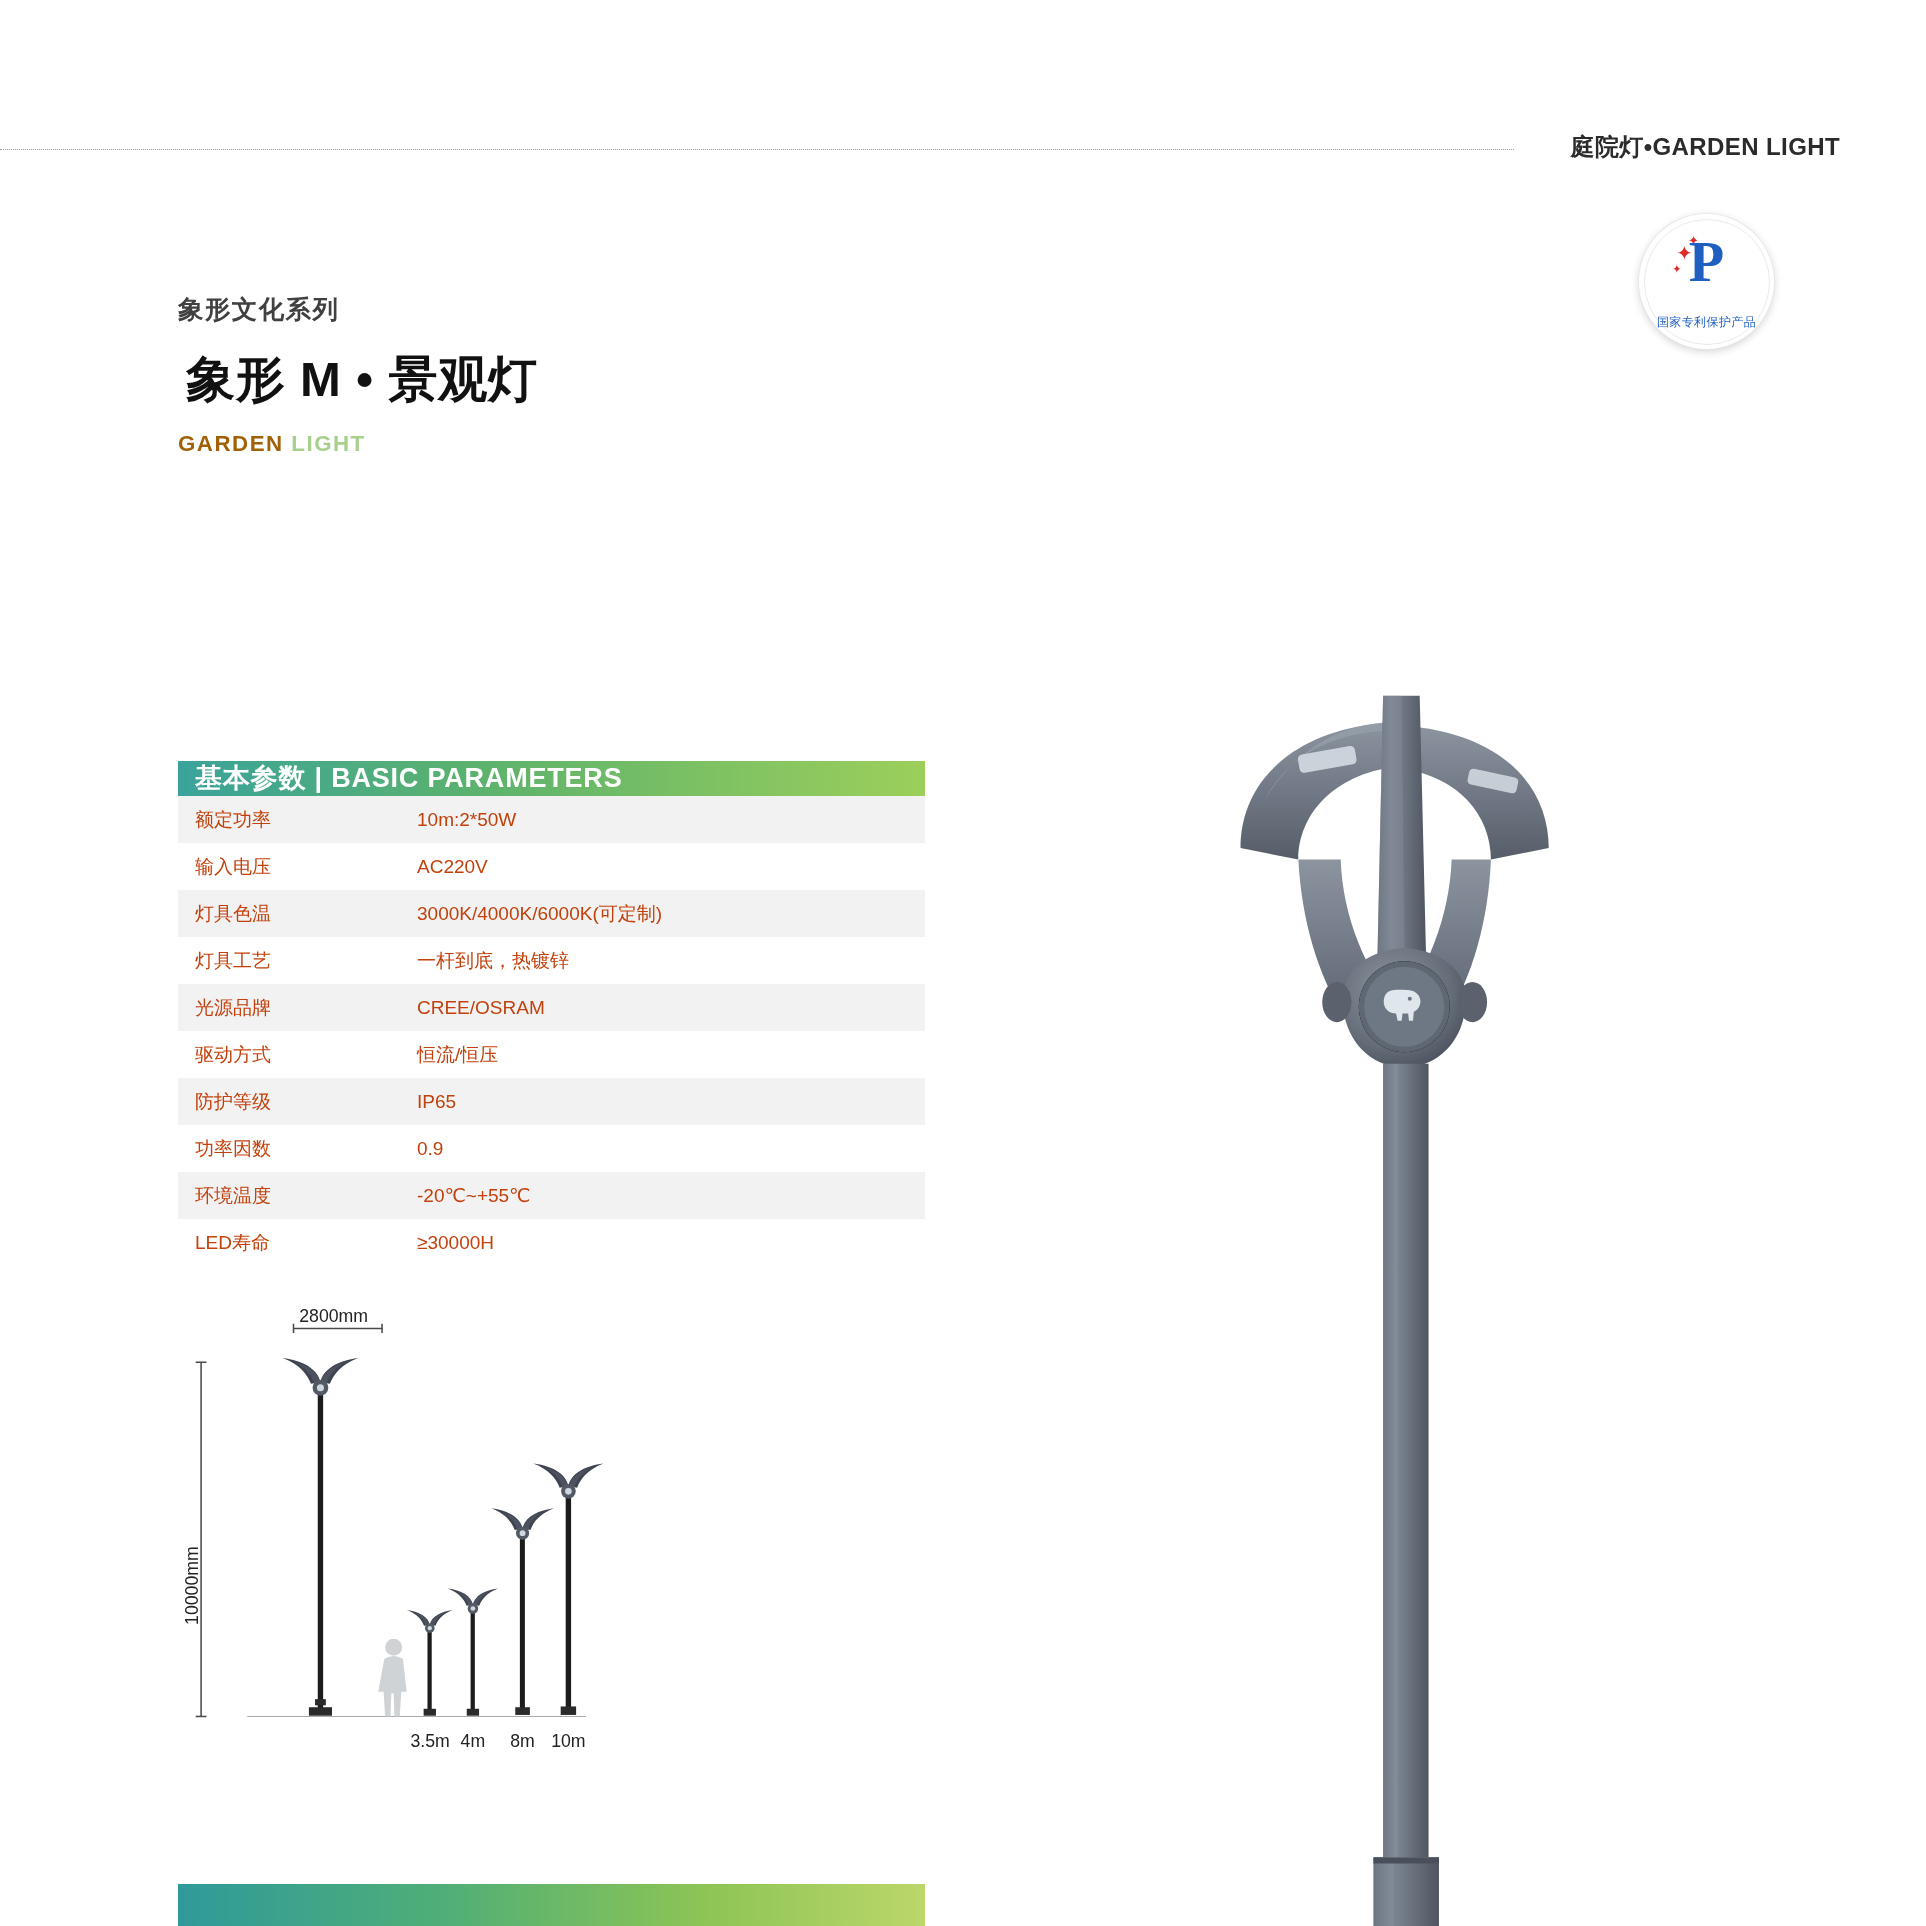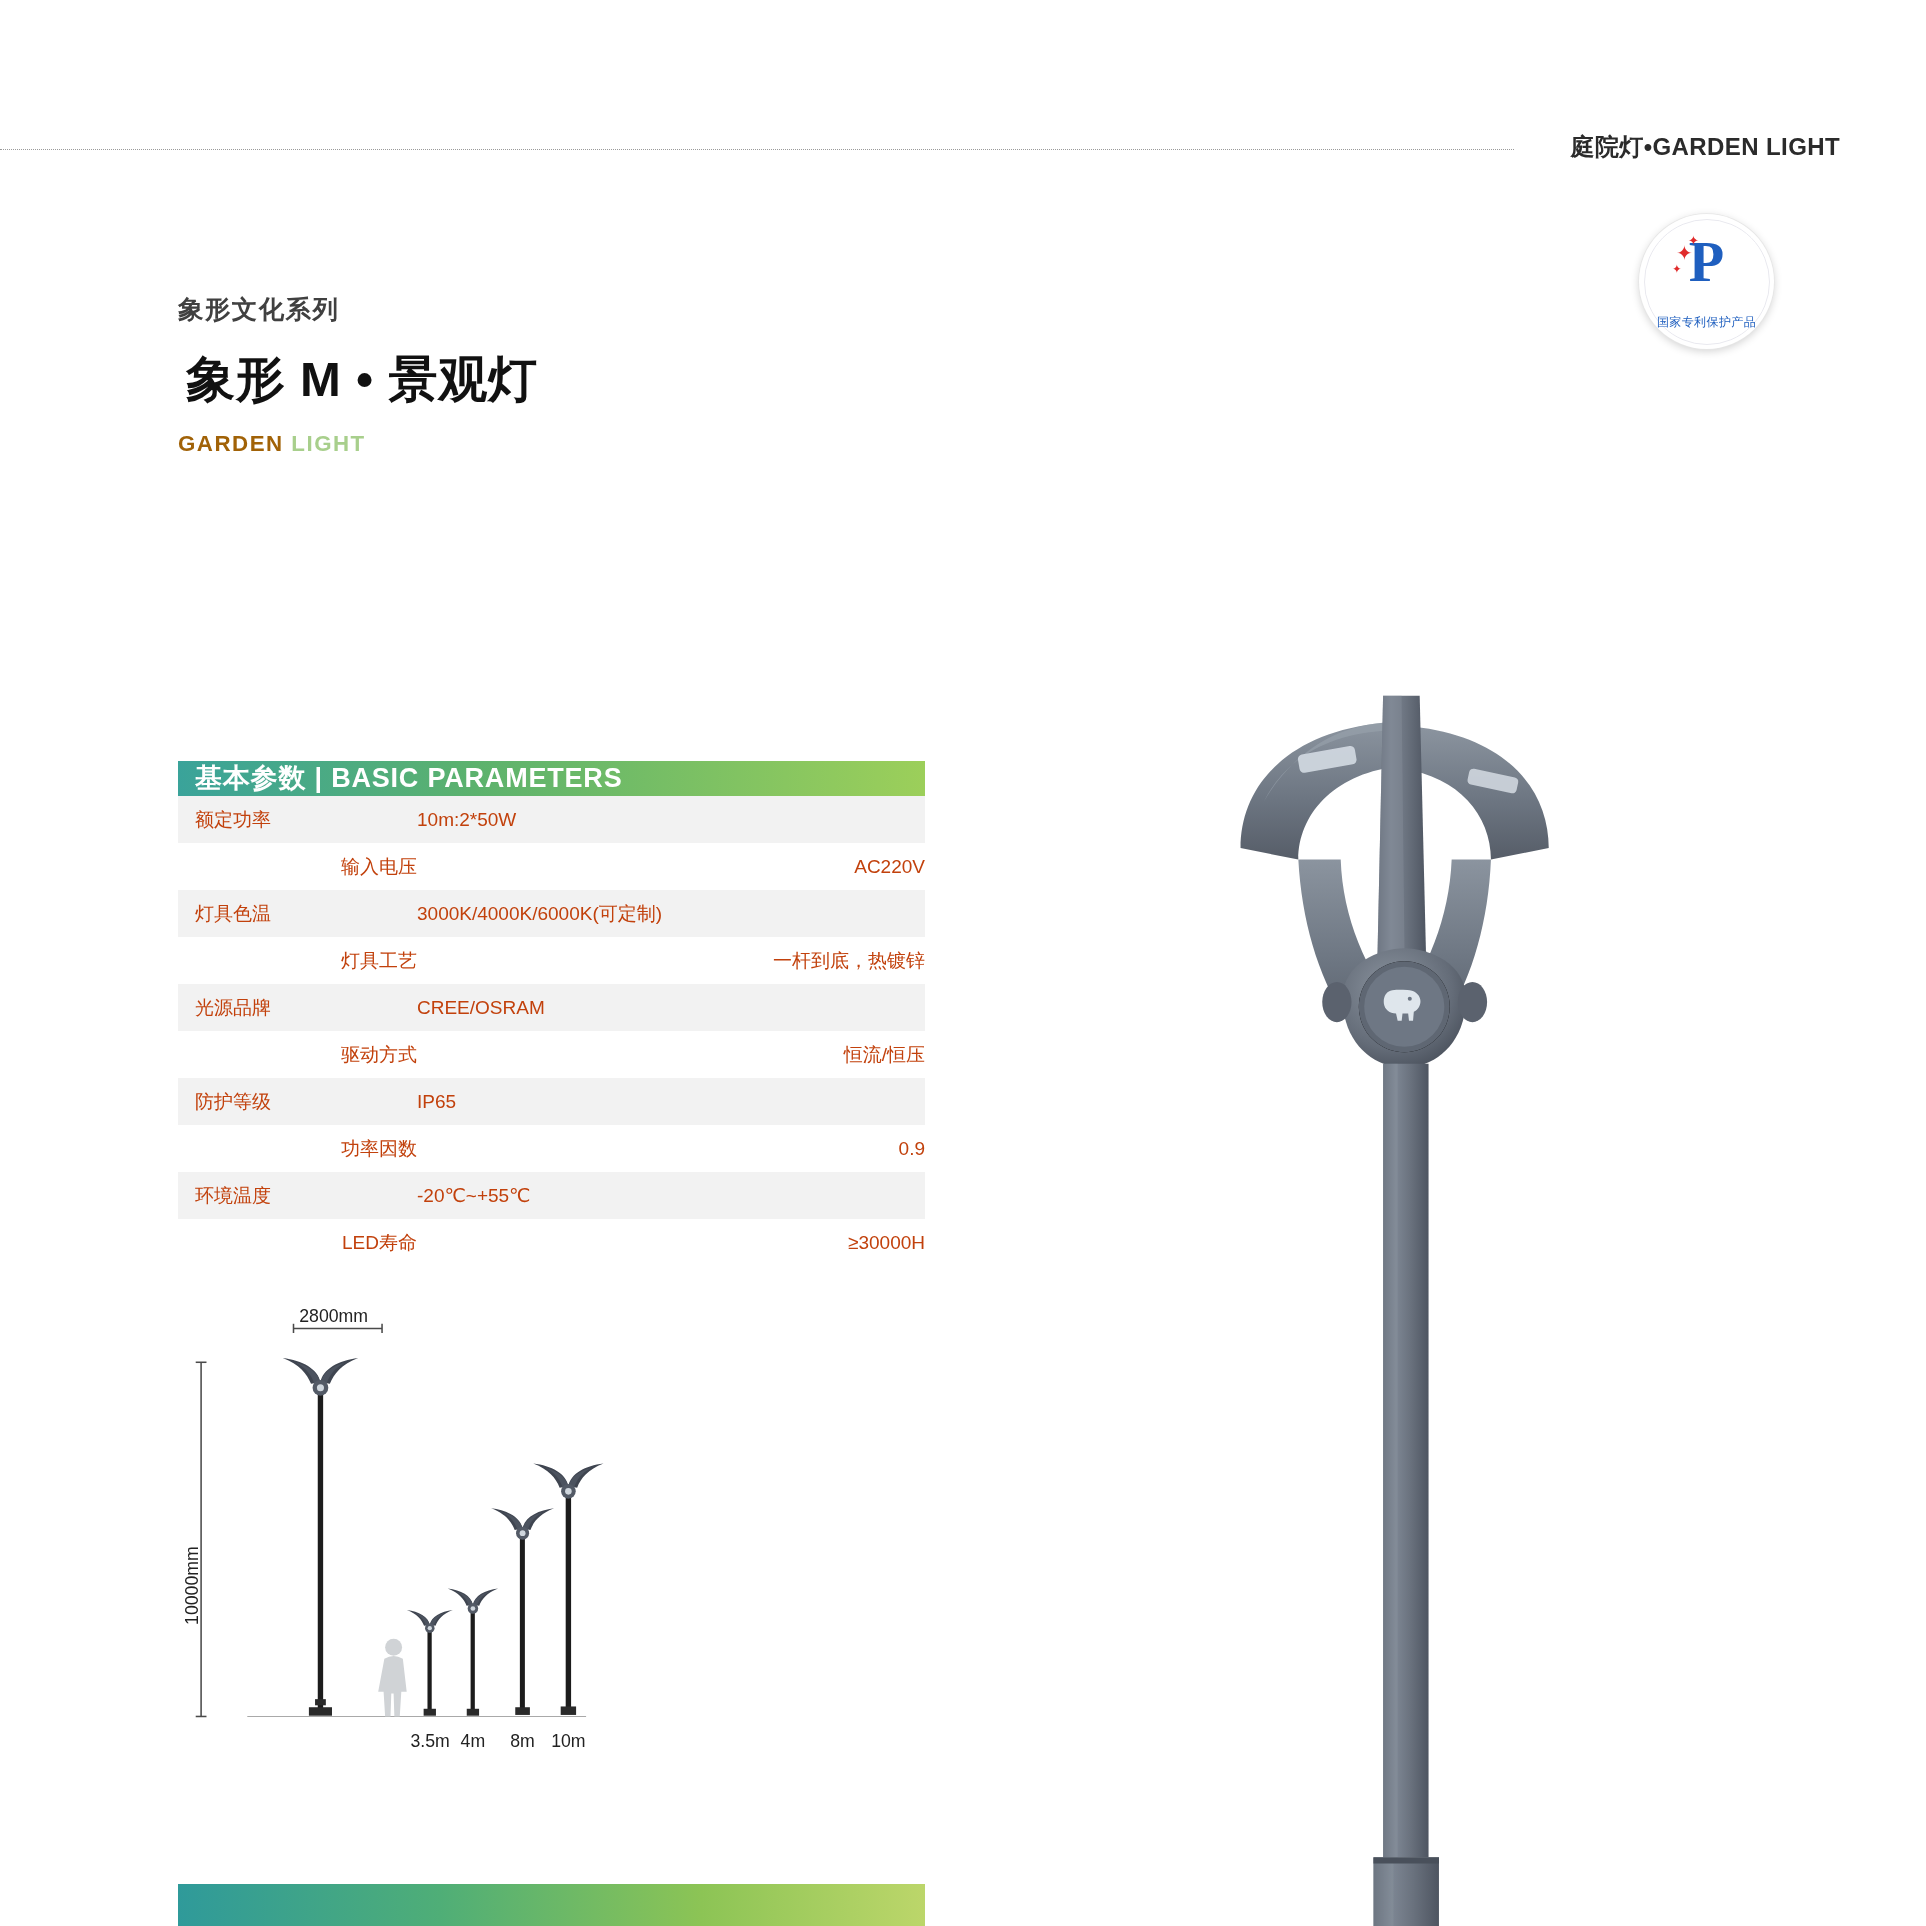--- a/index.html
+++ b/index.html
@@ -69,21 +69,21 @@
   
   .param-wrap{position:absolute;left:178px;top:761px;width:747px;}
   .param-head{
     height:35px;line-height:35px;
     background:linear-gradient(90deg,#3aa39a 0%,#5cb26d 40%,#9ccf5a 100%);
     color:#fff;font-size:27px;font-weight:bold;padding-left:17px;
     letter-spacing:0.8px;box-sizing:border-box;
   }
   .param-row{display:flex;height:47px;align-items:center;font-size:19px;color:#c2410c;}
   .param-row.odd{background:#f2f2f2;}
-  .param-row.even{background:#ffffff;text-align:right;}
+  .param-row.even{background:#ffffff;}
   .param-row .k{width:239px;padding-left:17px;box-sizing:border-box;}
   .param-row .v{flex:1;}
 
   
   .hdiag{position:absolute;left:178px;top:1308px;width:770px;height:462px;}
   .hdiag svg{display:block;}
 
   
   .grad-bar{
     position:absolute;left:178px;top:1884px;width:747px;height:62px;

